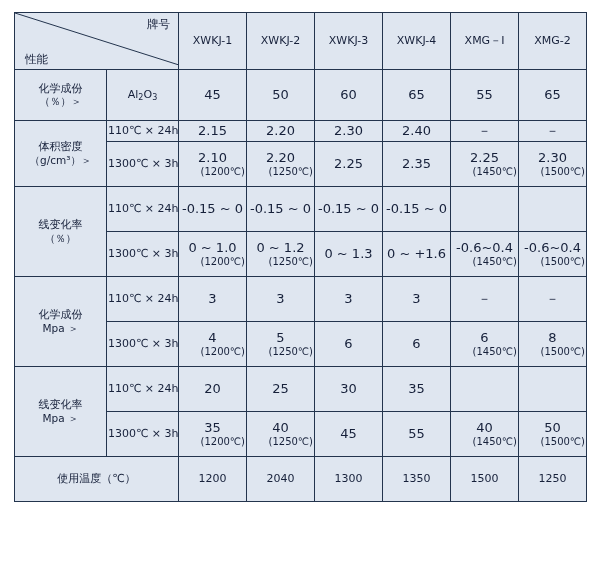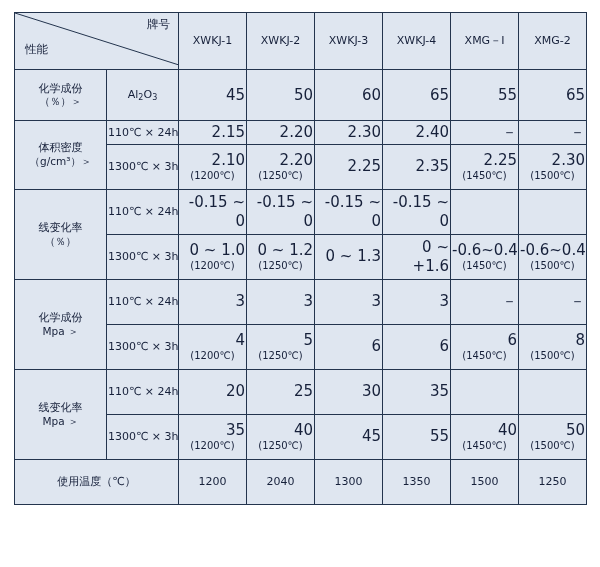--- a/index.html
+++ b/index.html
@@ -57,21 +57,21 @@
   .corner .diag svg { display: block; }
   .corner .lbl-top {
     position: absolute;
     right: 8px;
     top: 4px;
     font-size: 11.5px;
   }
   .corner .lbl-bot {
     position: absolute;
     left: 10px;
-    bottom: 13px;
+    bottom: 3px;
     font-size: 11.5px;
   }
   .grade-head {
     font-size: 11.5px;
     height: 52px;
   }
   .prop-cell {
     font-size: 11.5px;
     line-height: 1.5;
     padding: 4px 2px;
@@ -79,26 +79,26 @@
   .prop-cell .unit {
     display: block;
     font-size: 10.5px;
   }
   .cond-cell {
     font-size: 10.5px;
     white-space: nowrap;
   }
   .val-main {
     display: block;
-    font-size: 15px;
-    text-align: right;
+    font-size: 13px;
   }
   .val-sub {
     display: block;
     font-size: 10px;
+    text-align: right;
   }
   .sub-formula {
     font-size: 11px;
   }
   .sub-formula sub {
     font-size: 8px;
     vertical-align: baseline;
     position: relative;
     top: 2px;
   }

